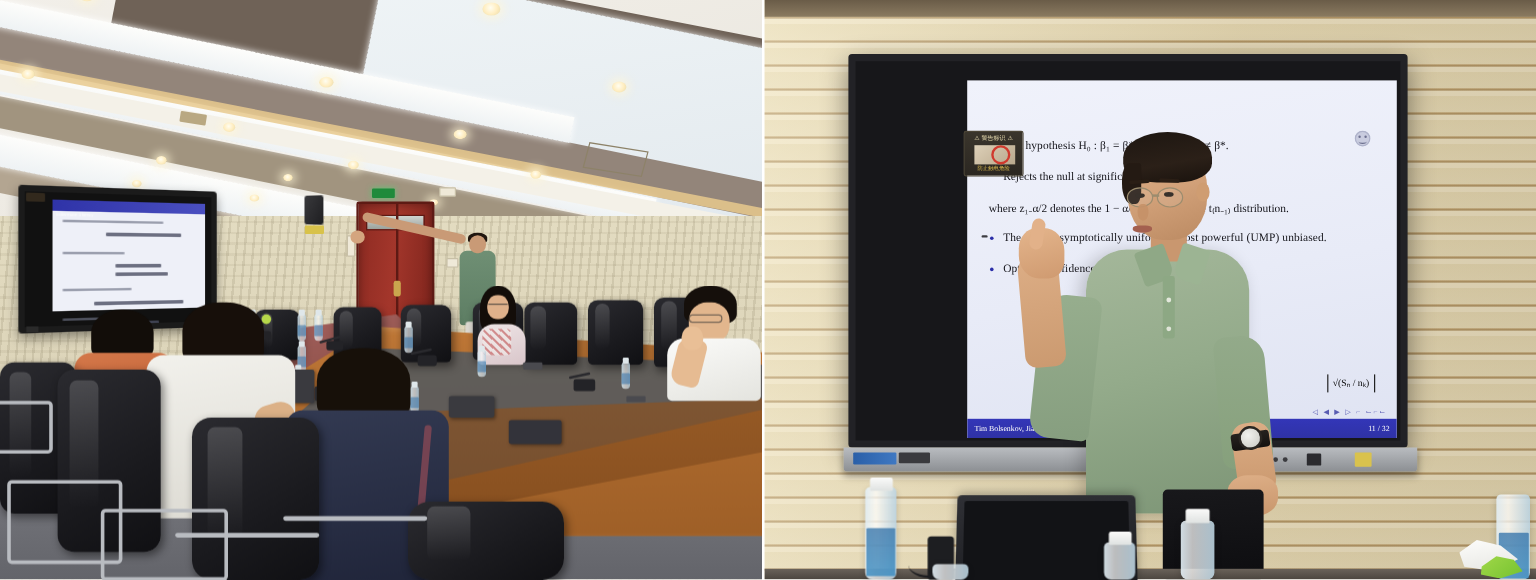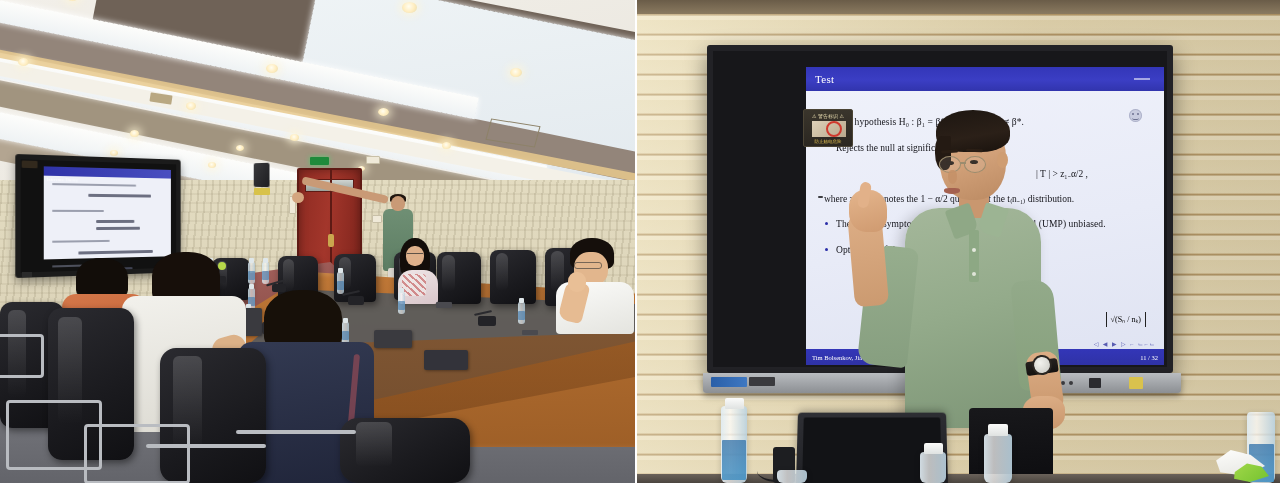--- a/index.html
+++ b/index.html
@@ -787,29 +787,24 @@
   <div class="gap"></div>
 
   <div class="photo photo-right">
     <div class="rp-wall"></div>
     <div class="rp-wall-shade"></div>
     <div class="rp-ceil"></div>
 
     <div class="bigdisp">
 
       <div class="slide">
-        <div class="slide-header">
-          <span class="slide-title">Test</span>
-          <span class="slide-header-dash"></span>
-        </div>
 
         <div class="slide-body">
           <div class="sl-bullet">Test hypothesis H₀ : β₁ = β*  versus  H₁ : β₁ ≠ β*.</div>
           <div class="sl-sub">Rejects the null at significance level α if</div>
-          <div class="sl-eqline">| T | &gt; z₁₋α/2 ,</div>
           <div class="sl-where">where z₁₋α/2 denotes the 1 − α/2 quantile of the t₍n₋₁₎ distribution.</div>
           <div class="sl-bullet">The test is asymptotically uniformly most powerful (UMP) unbiased.</div>
           <div class="sl-bullet">Optimal confidence interval at level 1 − α :</div>
         </div>
 
         <div class="sl-matrix">√(Sₙ / nₖ)</div>
         <div class="slide-smiley"></div>
         <div class="slide-nav-row">◁  ◀  ▶  ▷      ⌐  ⌙⌐⌙</div>
 
         <div class="slide-footer">

